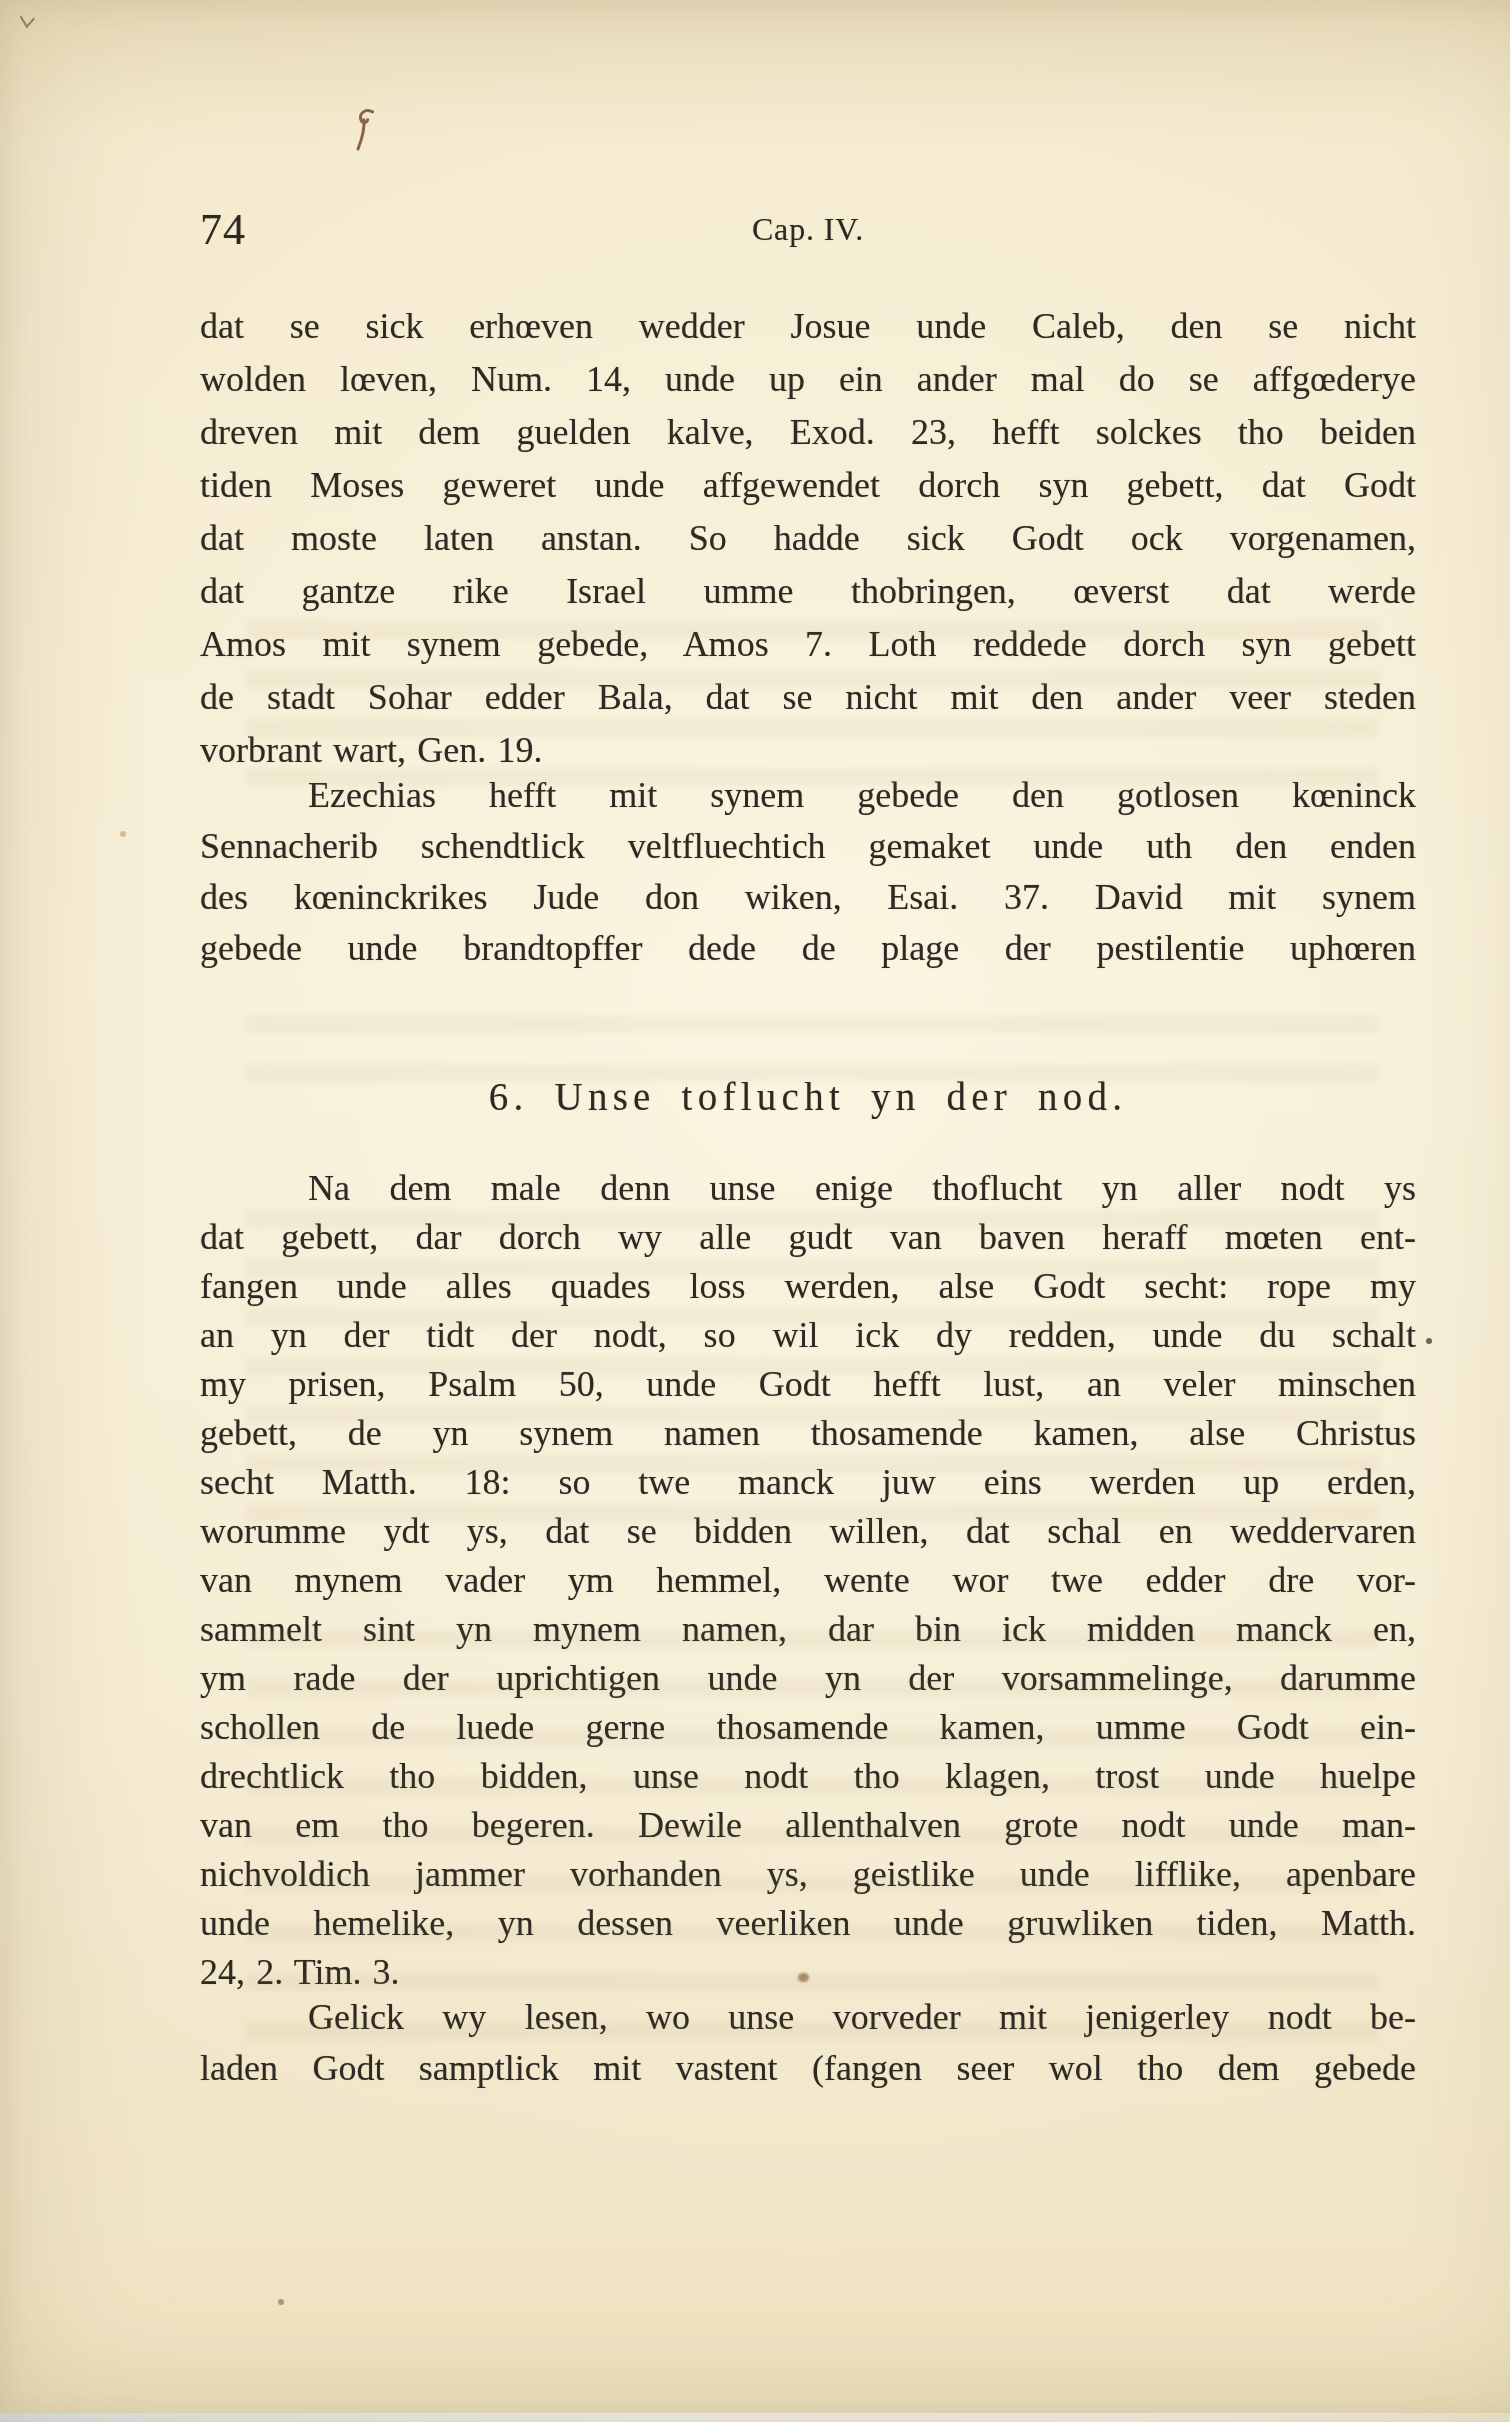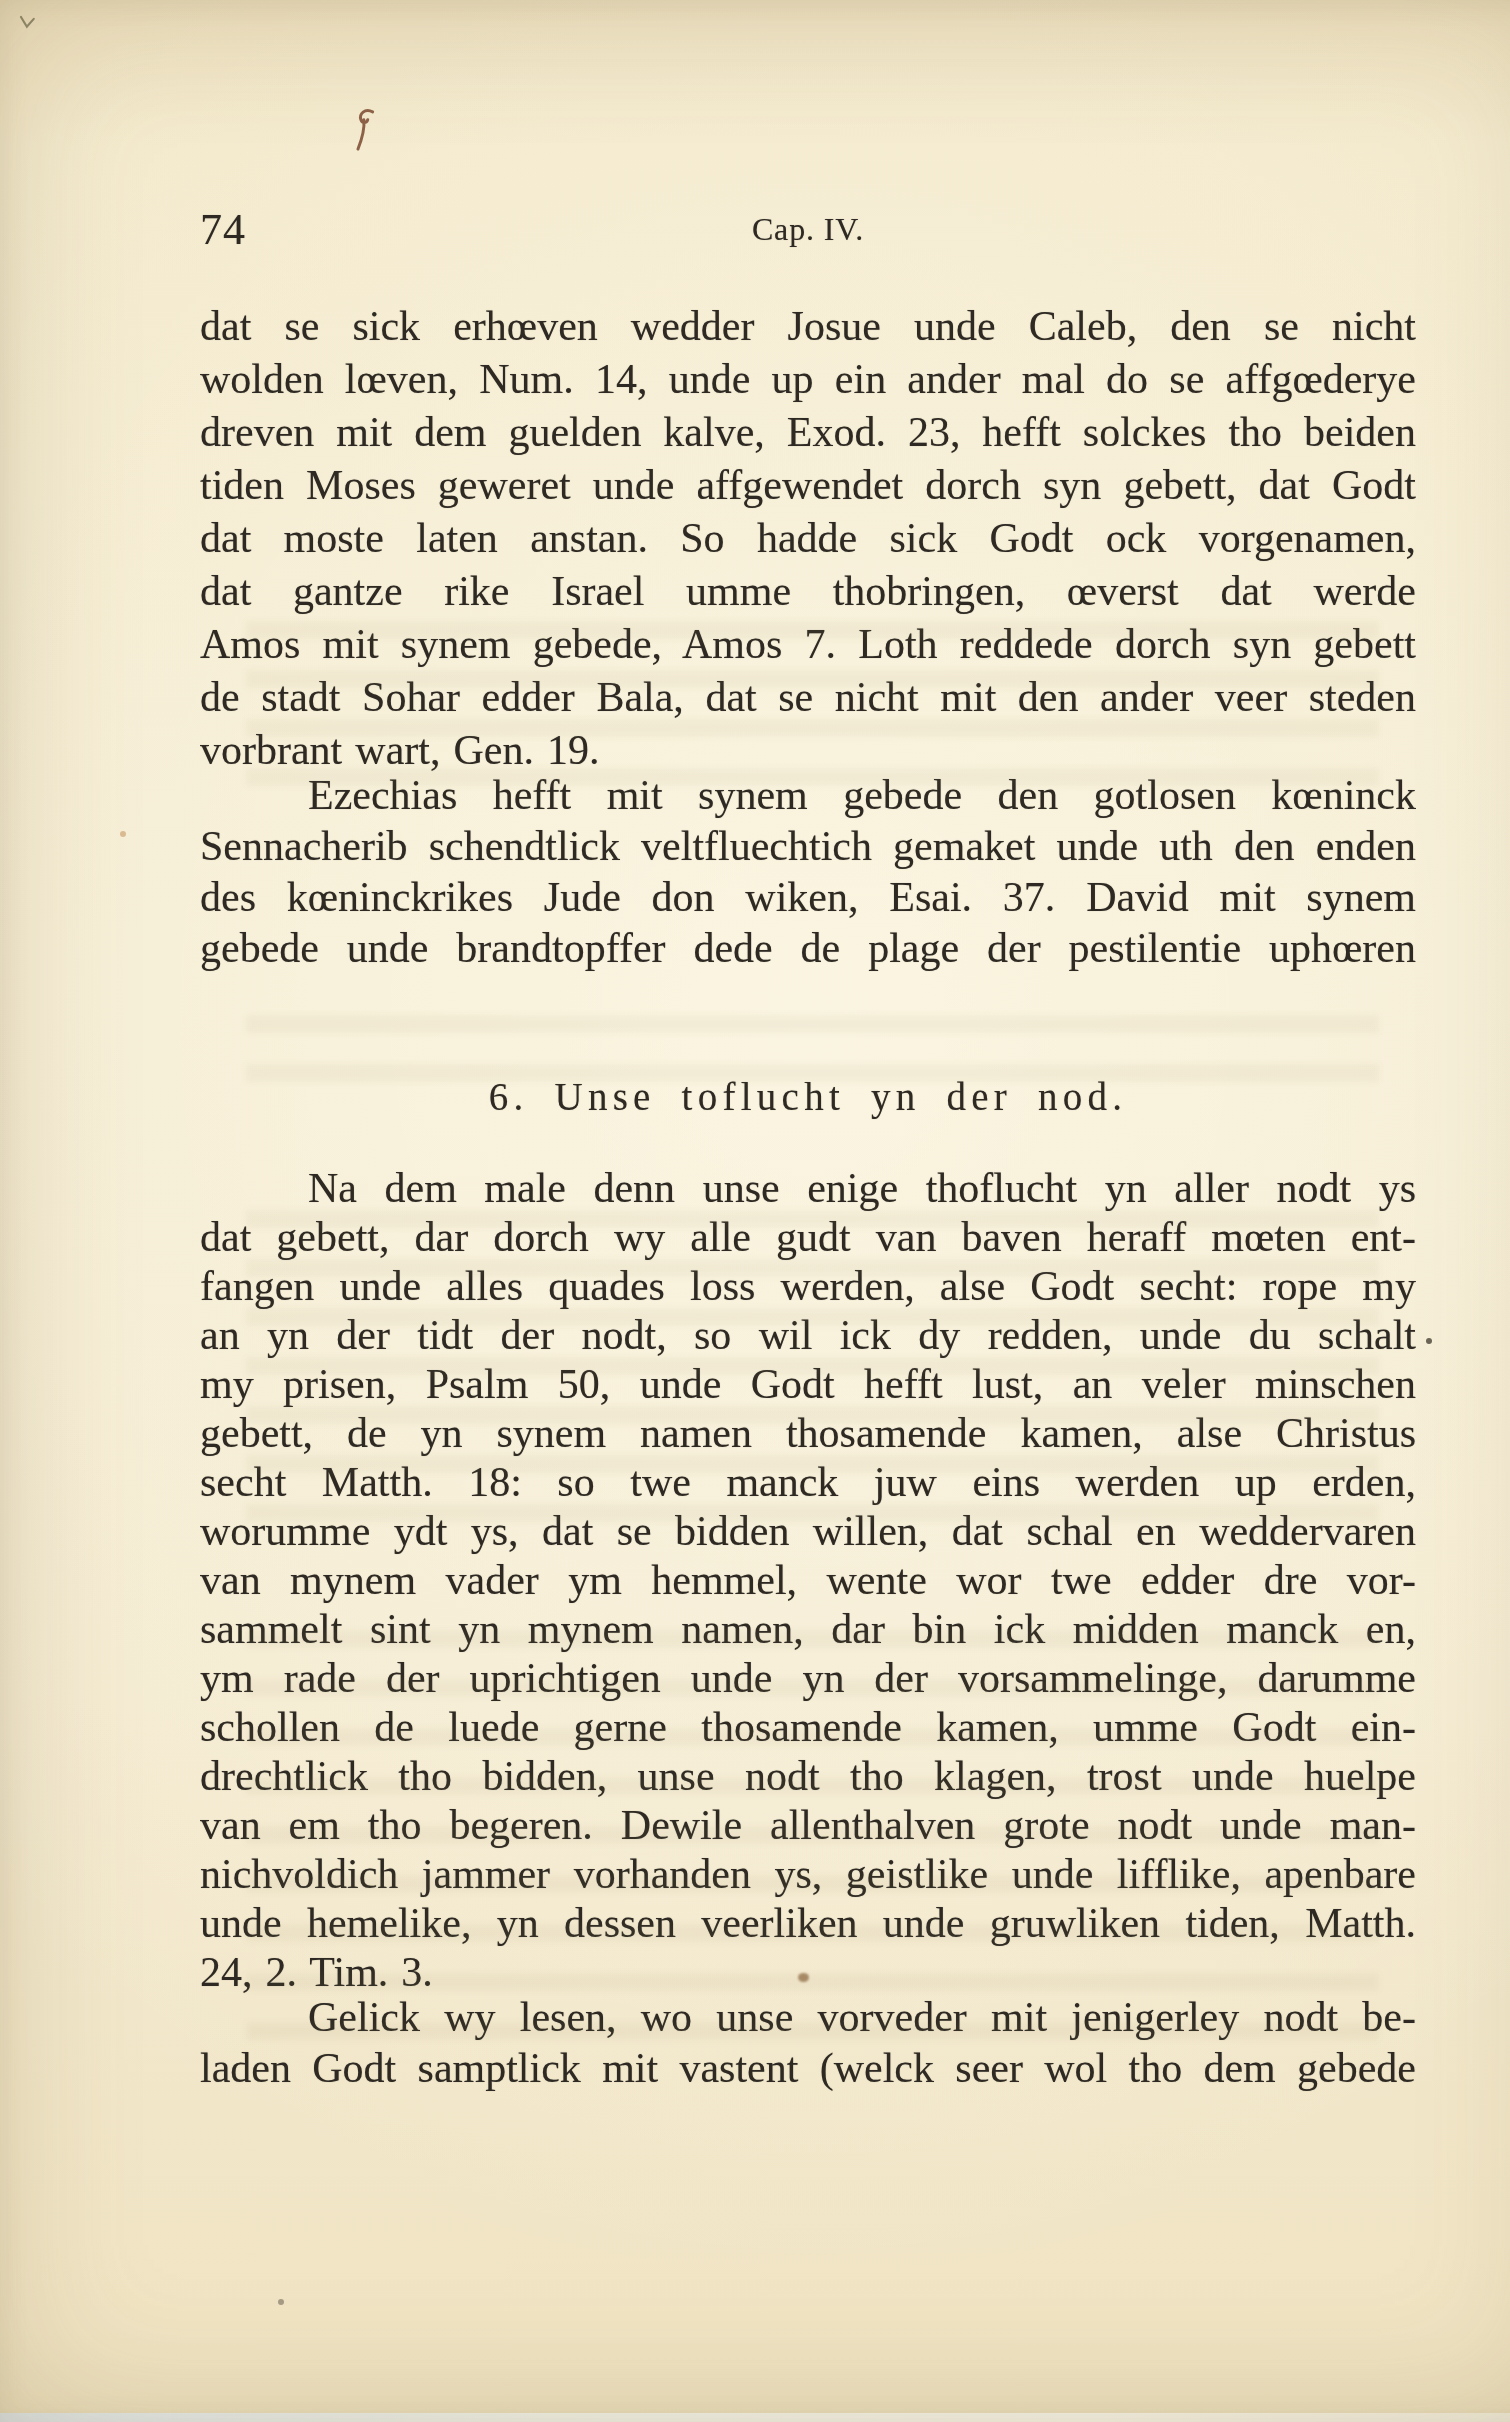--- a/index.html
+++ b/index.html
@@ -32,21 +32,21 @@
   .header{
     position:absolute;left:200px;top:205px;width:1216px;height:49px;
     line-height:49px;font-size:44px;letter-spacing:0.02em;
     text-shadow:0 0 1px rgba(46,42,35,0.35);
   }
   .pagenum{position:absolute;left:0;top:0;}
   .chap{display:block;text-align:center;font-size:32px;}
 
   .para{
     position:absolute;left:200px;width:1216px;
-    font-size:42px;
+    font-size:36px;
     word-spacing:0.06em;
     text-shadow:0 0 1px rgba(46,42,35,0.35);
   }
   .para .line{
     text-align:justify;
     -moz-text-align-last:justify;
     text-align-last:justify;
     overflow:hidden;white-space:nowrap;
   }
   .para .line.end{text-align-last:left;-moz-text-align-last:left;}
@@ -120,21 +120,21 @@
     <div class="line">schollen de luede gerne thosamende kamen, umme Godt ein-</div>
     <div class="line">drechtlick tho bidden, unse nodt tho klagen, trost unde huelpe</div>
     <div class="line">van em tho begeren. Dewile allenthalven grote nodt unde man-</div>
     <div class="line">nichvoldich jammer vorhanden ys, geistlike unde lifflike, apenbare</div>
     <div class="line">unde hemelike, yn dessen veerliken unde gruwliken tiden, Matth.</div>
     <div class="line end">24, 2. Tim. 3.</div>
   </div>
 
   <div class="para p4">
     <div class="line indent">Gelick wy lesen, wo unse vorveder mit jenigerley nodt be-</div>
-    <div class="line">laden Godt samptlick mit vastent (welck seer wol tho dem gebede</div>
+    <div class="line">laden Godt samptlick mit vastent (fangen seer wol tho dem gebede</div>
   </div>
 
   <svg class="mark" style="left:17.7px;top:13.8px;" width="21.7" height="17.7" viewBox="0 0 22 18">
     <polyline points="3,3 9,13 16,5" fill="none" stroke="#6f6d52" stroke-width="2.2" stroke-linecap="round" opacity="0.75"></polyline>
   </svg>
   <svg class="mark" style="left:351px;top:106px;" width="29.6" height="47" viewBox="0 0 30 48">
     <path d="M22,6 C14,2 8,8 10,14 C11,18 16,18 17,14 M13,14 C14,24 11,34 7,44" fill="none" stroke="#7b4a30" stroke-width="3" stroke-linecap="round" opacity="0.85"></path>
   </svg>
   <div class="mark speck s-dot"></div>
   <div class="mark speck s-blob"></div>

